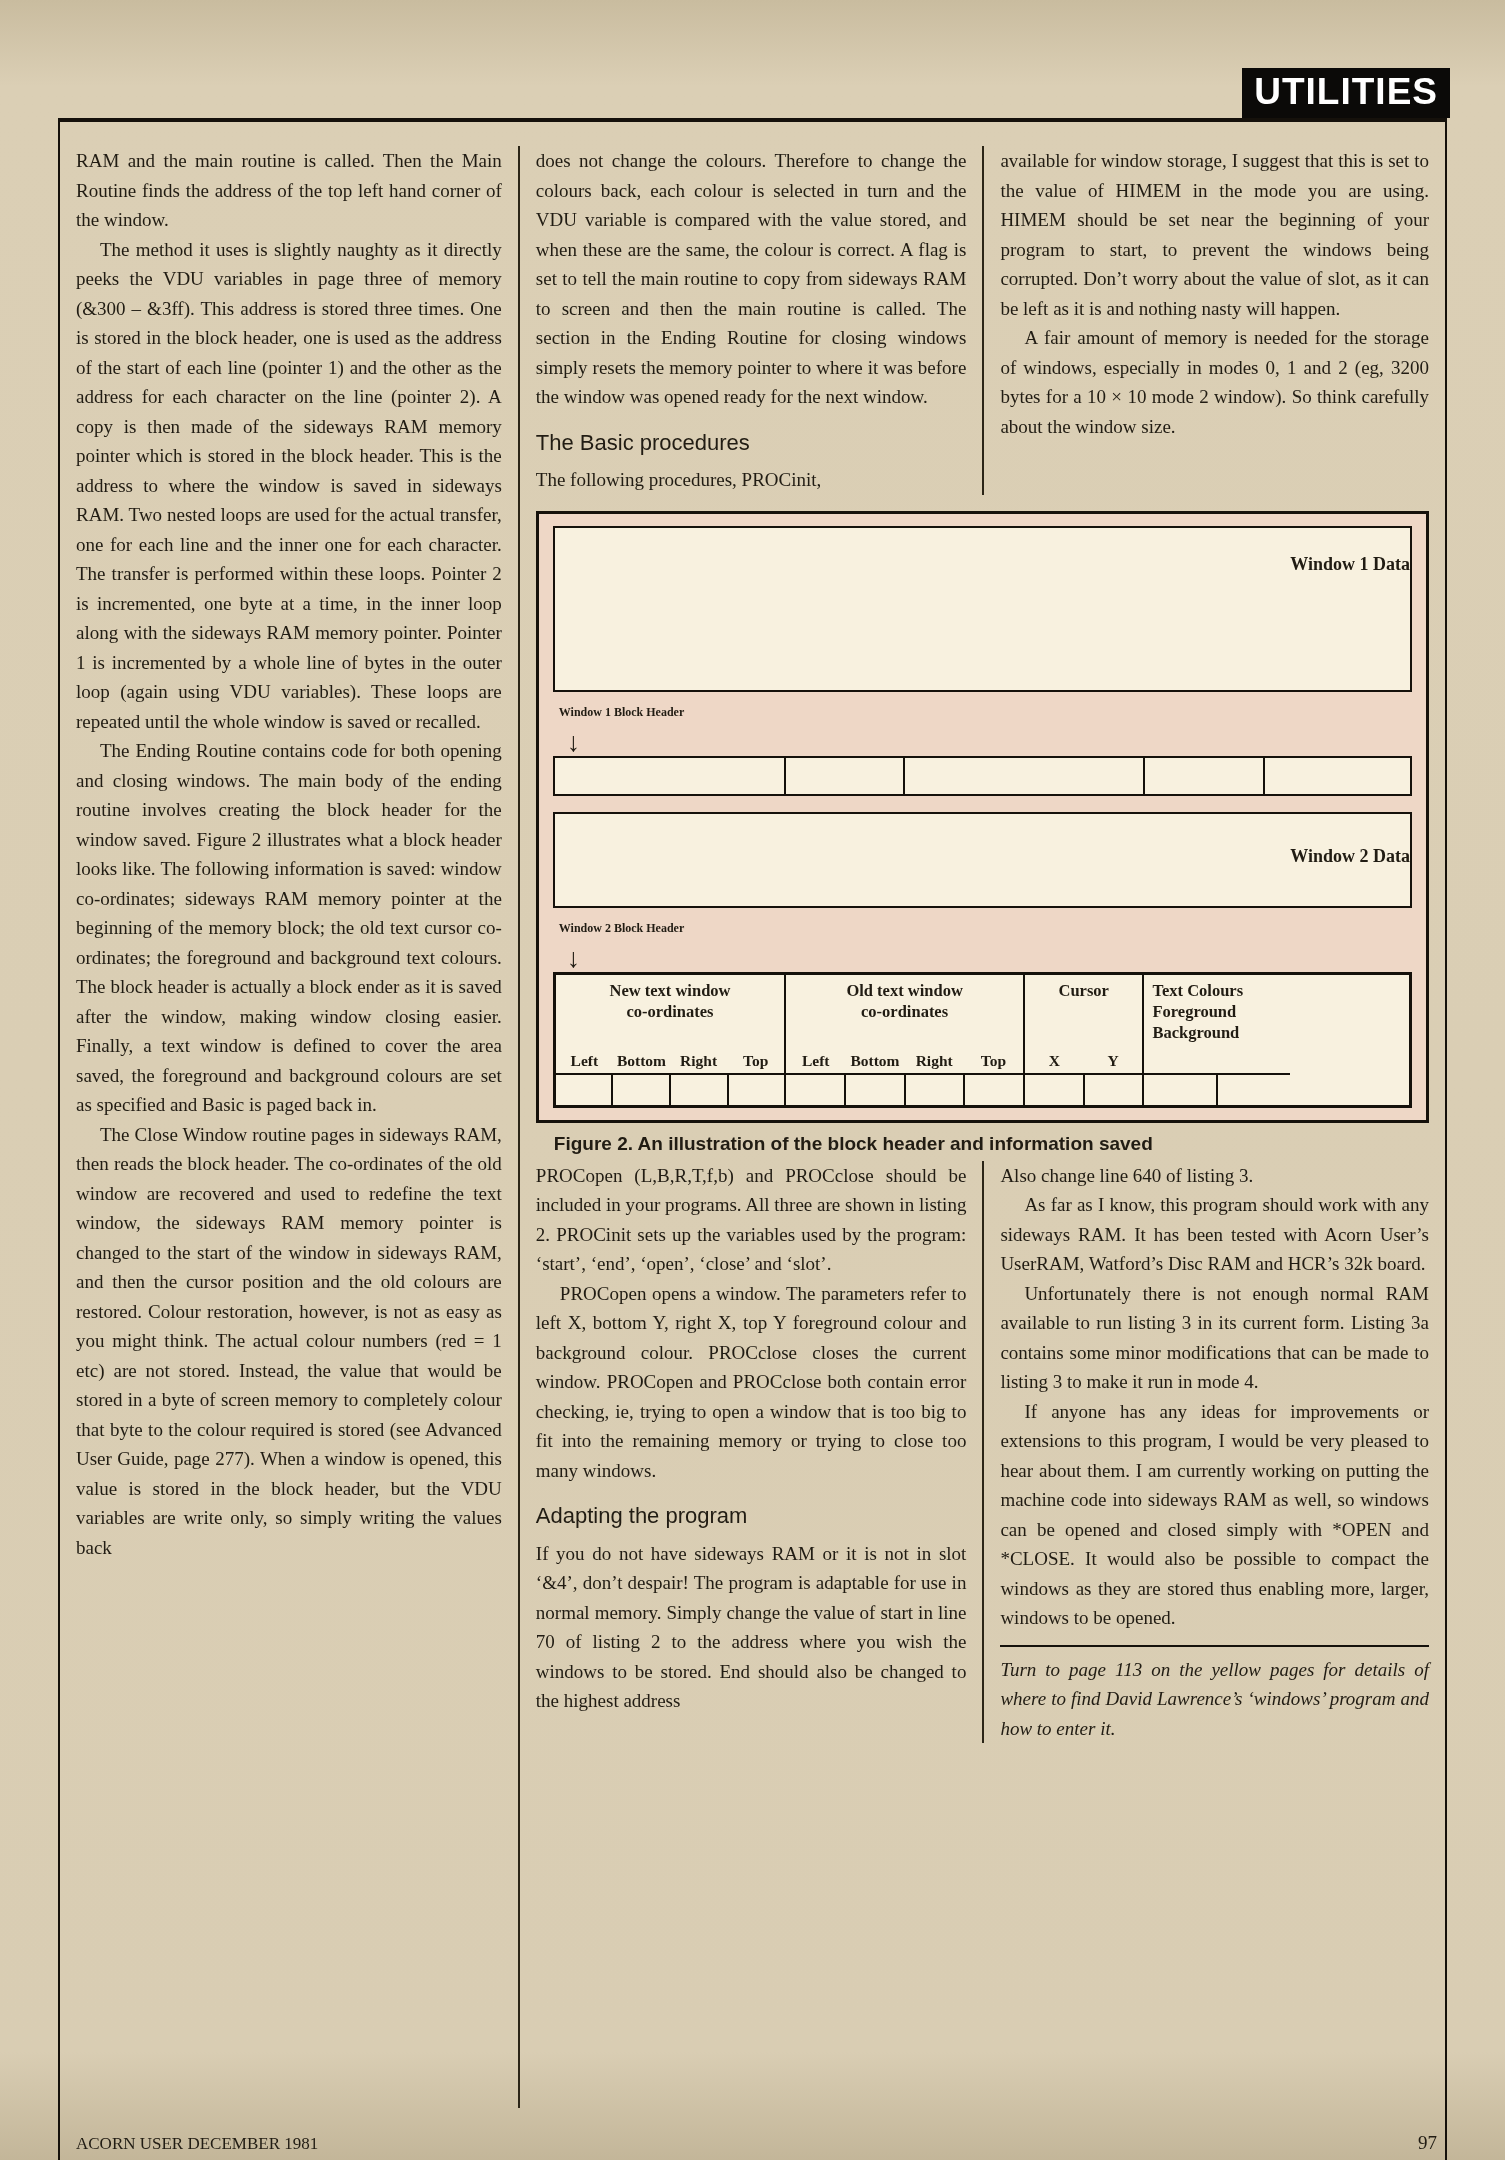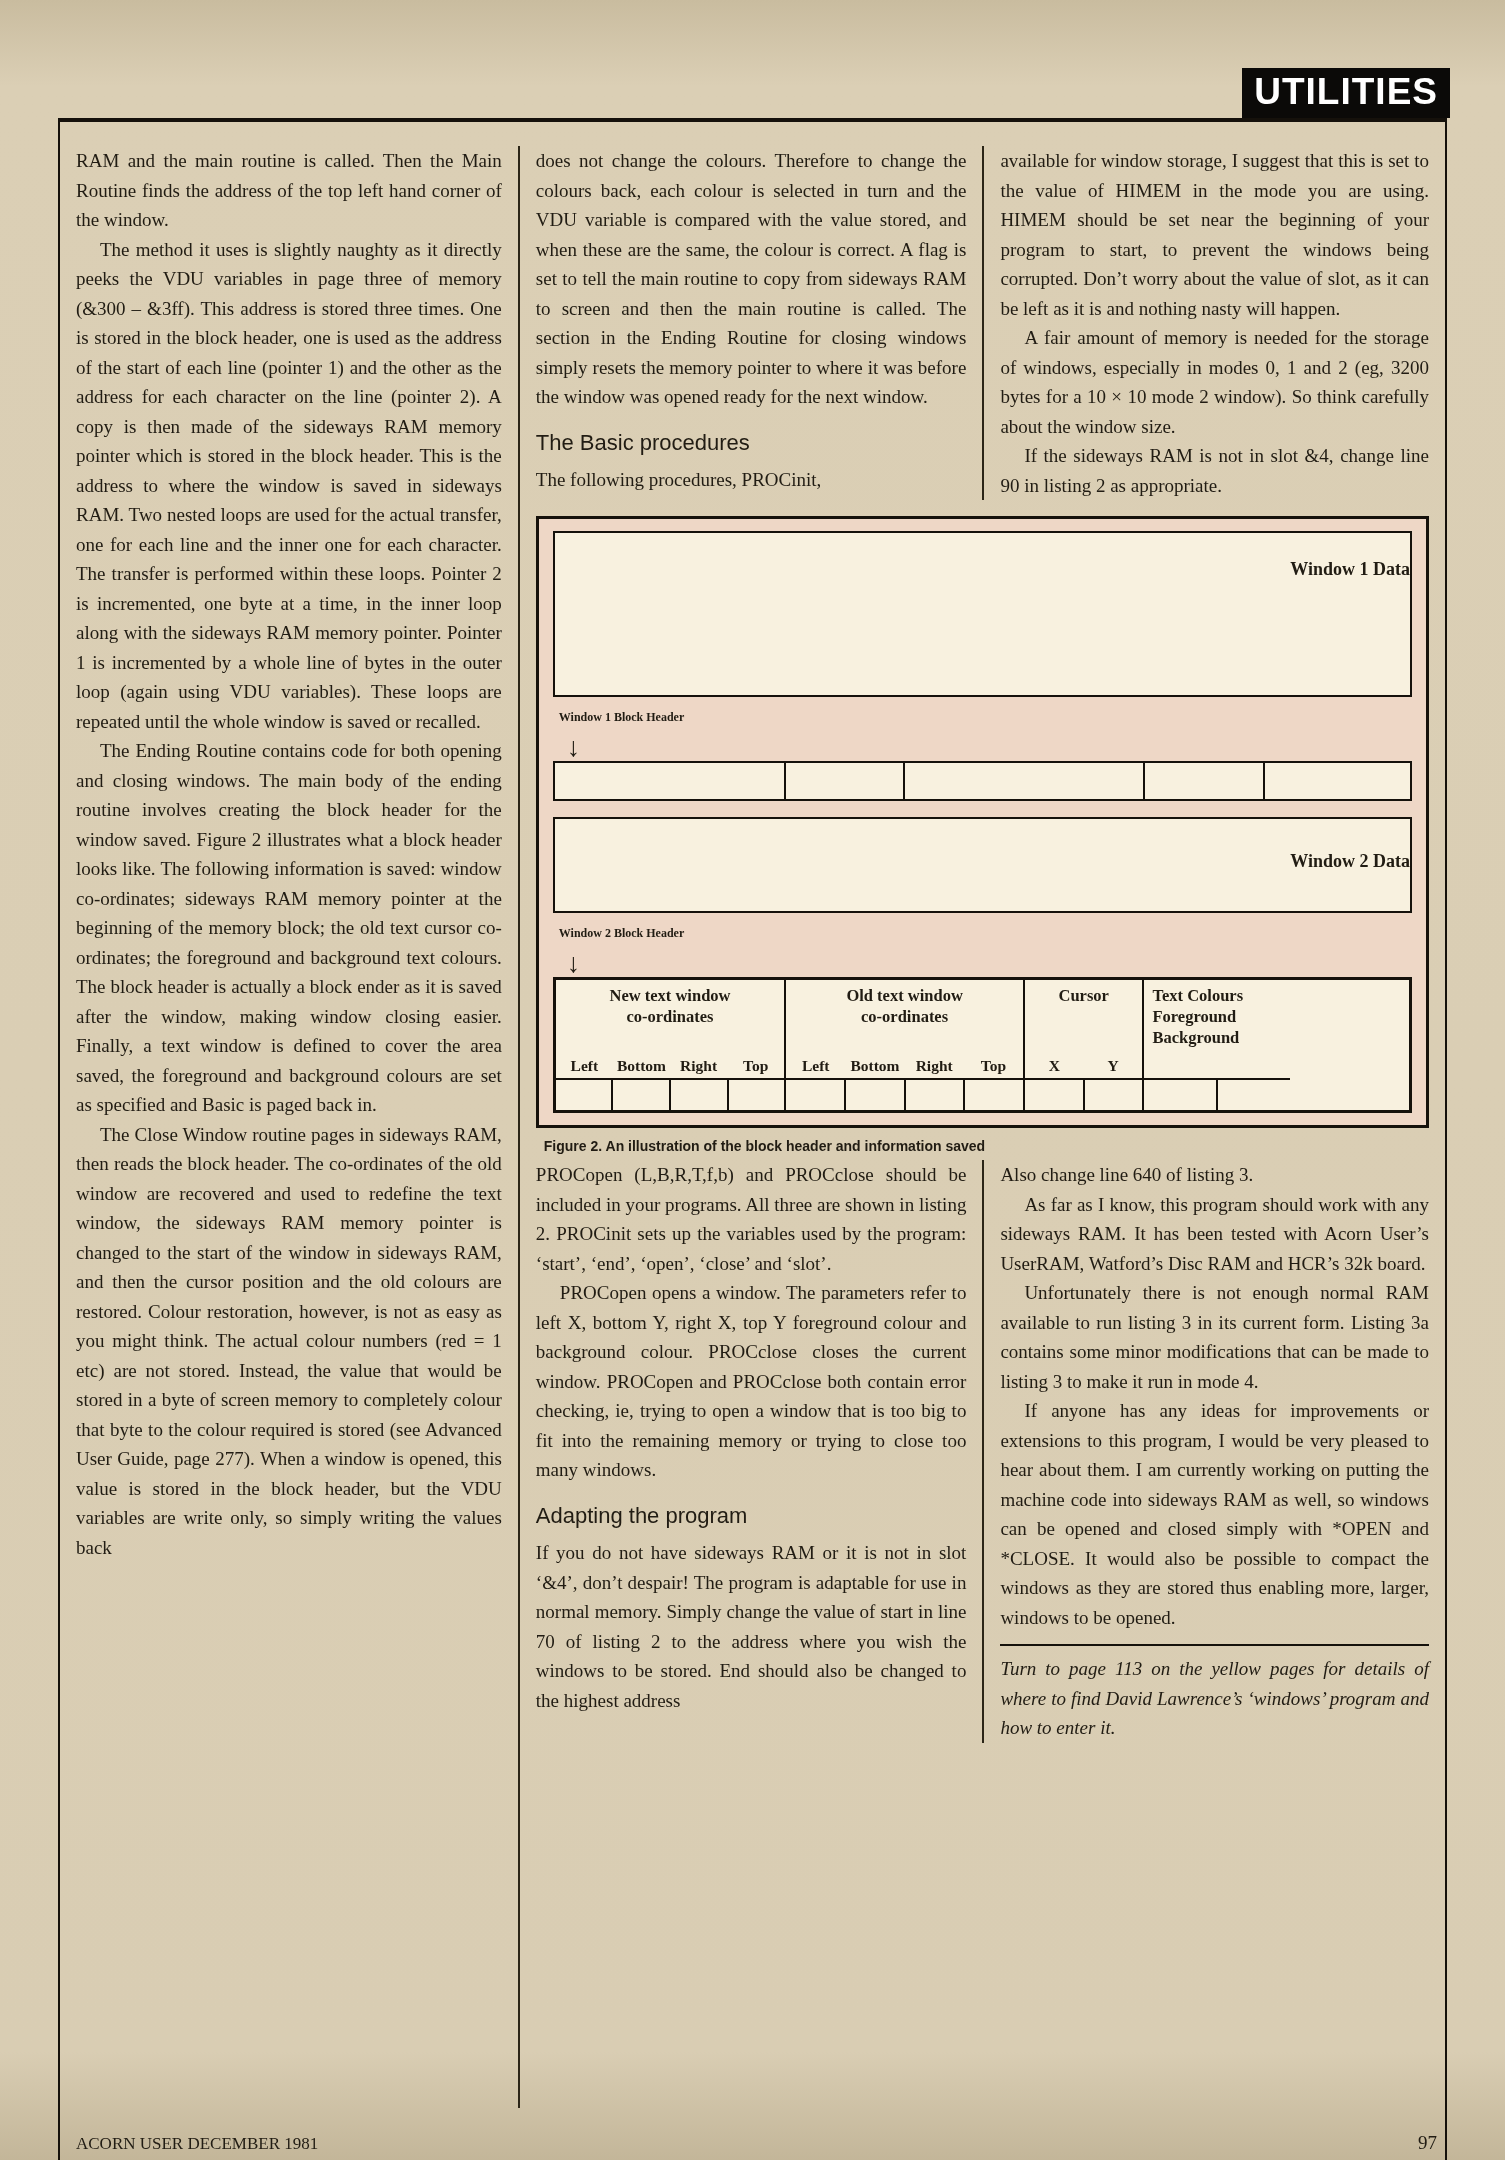--- a/index.html
+++ b/index.html
@@ -72,21 +72,21 @@
   .dtitle { font-weight: bold; font-size: 16.5px; line-height: 21px; text-align: center; padding-top: 5px; }
   .dtitle.left { text-align: left; padding-left: 8px; }
   .dsubs { position: absolute; left: 0; right: 0; bottom: 3px; display: flex; }
   .dsubs span { flex: 1; text-align: center; font-weight: bold; font-size: 15.5px; }
   .dcells { display: flex; height: 30px; }
   .dcells .dcell { flex: 1; }
   .dcells .dcell:not(:last-child) { border-right: 2px solid #15110b; }
   .g1 { width: 27%; } .g2 { width: 14%; } .g3 { width: 28%; } .g4 { width: 14%; } .g5 { width: 17%; }
   .fig-caption {
     font-family: "Liberation Sans", sans-serif; font-weight: bold;
-    font-size: 14px; margin: 10px 18px 2px 8px; text-align: left;
+    font-size: 19px; margin: 10px 18px 2px 18px; text-align: left;
   }
   
   .footer {
     display: flex; justify-content: space-between; align-items: flex-end;
     padding: 0 8px 6px 16px; height: 52px; font-size: 17px;
   }
   .footer .page-num { font-size: 19px; }
 </style>
 </head>
 <body>
@@ -115,21 +115,20 @@
           <div class="col">
             <div>
                 <p>does not change the colours. Therefore to change the colours back, each colour is selected in turn and the VDU variable is compared with the value stored, and when these are the same, the colour is correct. A flag is set to tell the main routine to copy from sideways RAM to screen and then the main routine is called. The section in the Ending Routine for closing windows simply resets the memory pointer to where it was before the window was opened ready for the next window.</p>
               </div>
             <h3>The Basic procedures</h3>
             <p>The following procedures, PROCinit,</p>
           </div>
           <div class="col">
               <p>available for window storage, I suggest that this is set to the value of HIMEM in the mode you are using. HIMEM should be set near the beginning of your program to start, to prevent the windows being corrupted. Don’t worry about the value of slot, as it can be left as it is and nothing nasty will happen.</p>
               <p>A fair amount of memory is needed for the storage of windows, especially in modes 0, 1 and 2 (eg, 3200 bytes for a 10 × 10 mode 2 window). So think carefully about the window size.</p>
-              <p>If the sideways RAM is not in slot &amp;4, change line 90 in listing 2 as appropriate.</p>
             </div>
         </div>
 
         <div class="figure-wrap">
           <div class="figure">
 
             <div class="data-box win1">
               <span class="box-label">Window 1 Data</span>
             </div>
 

